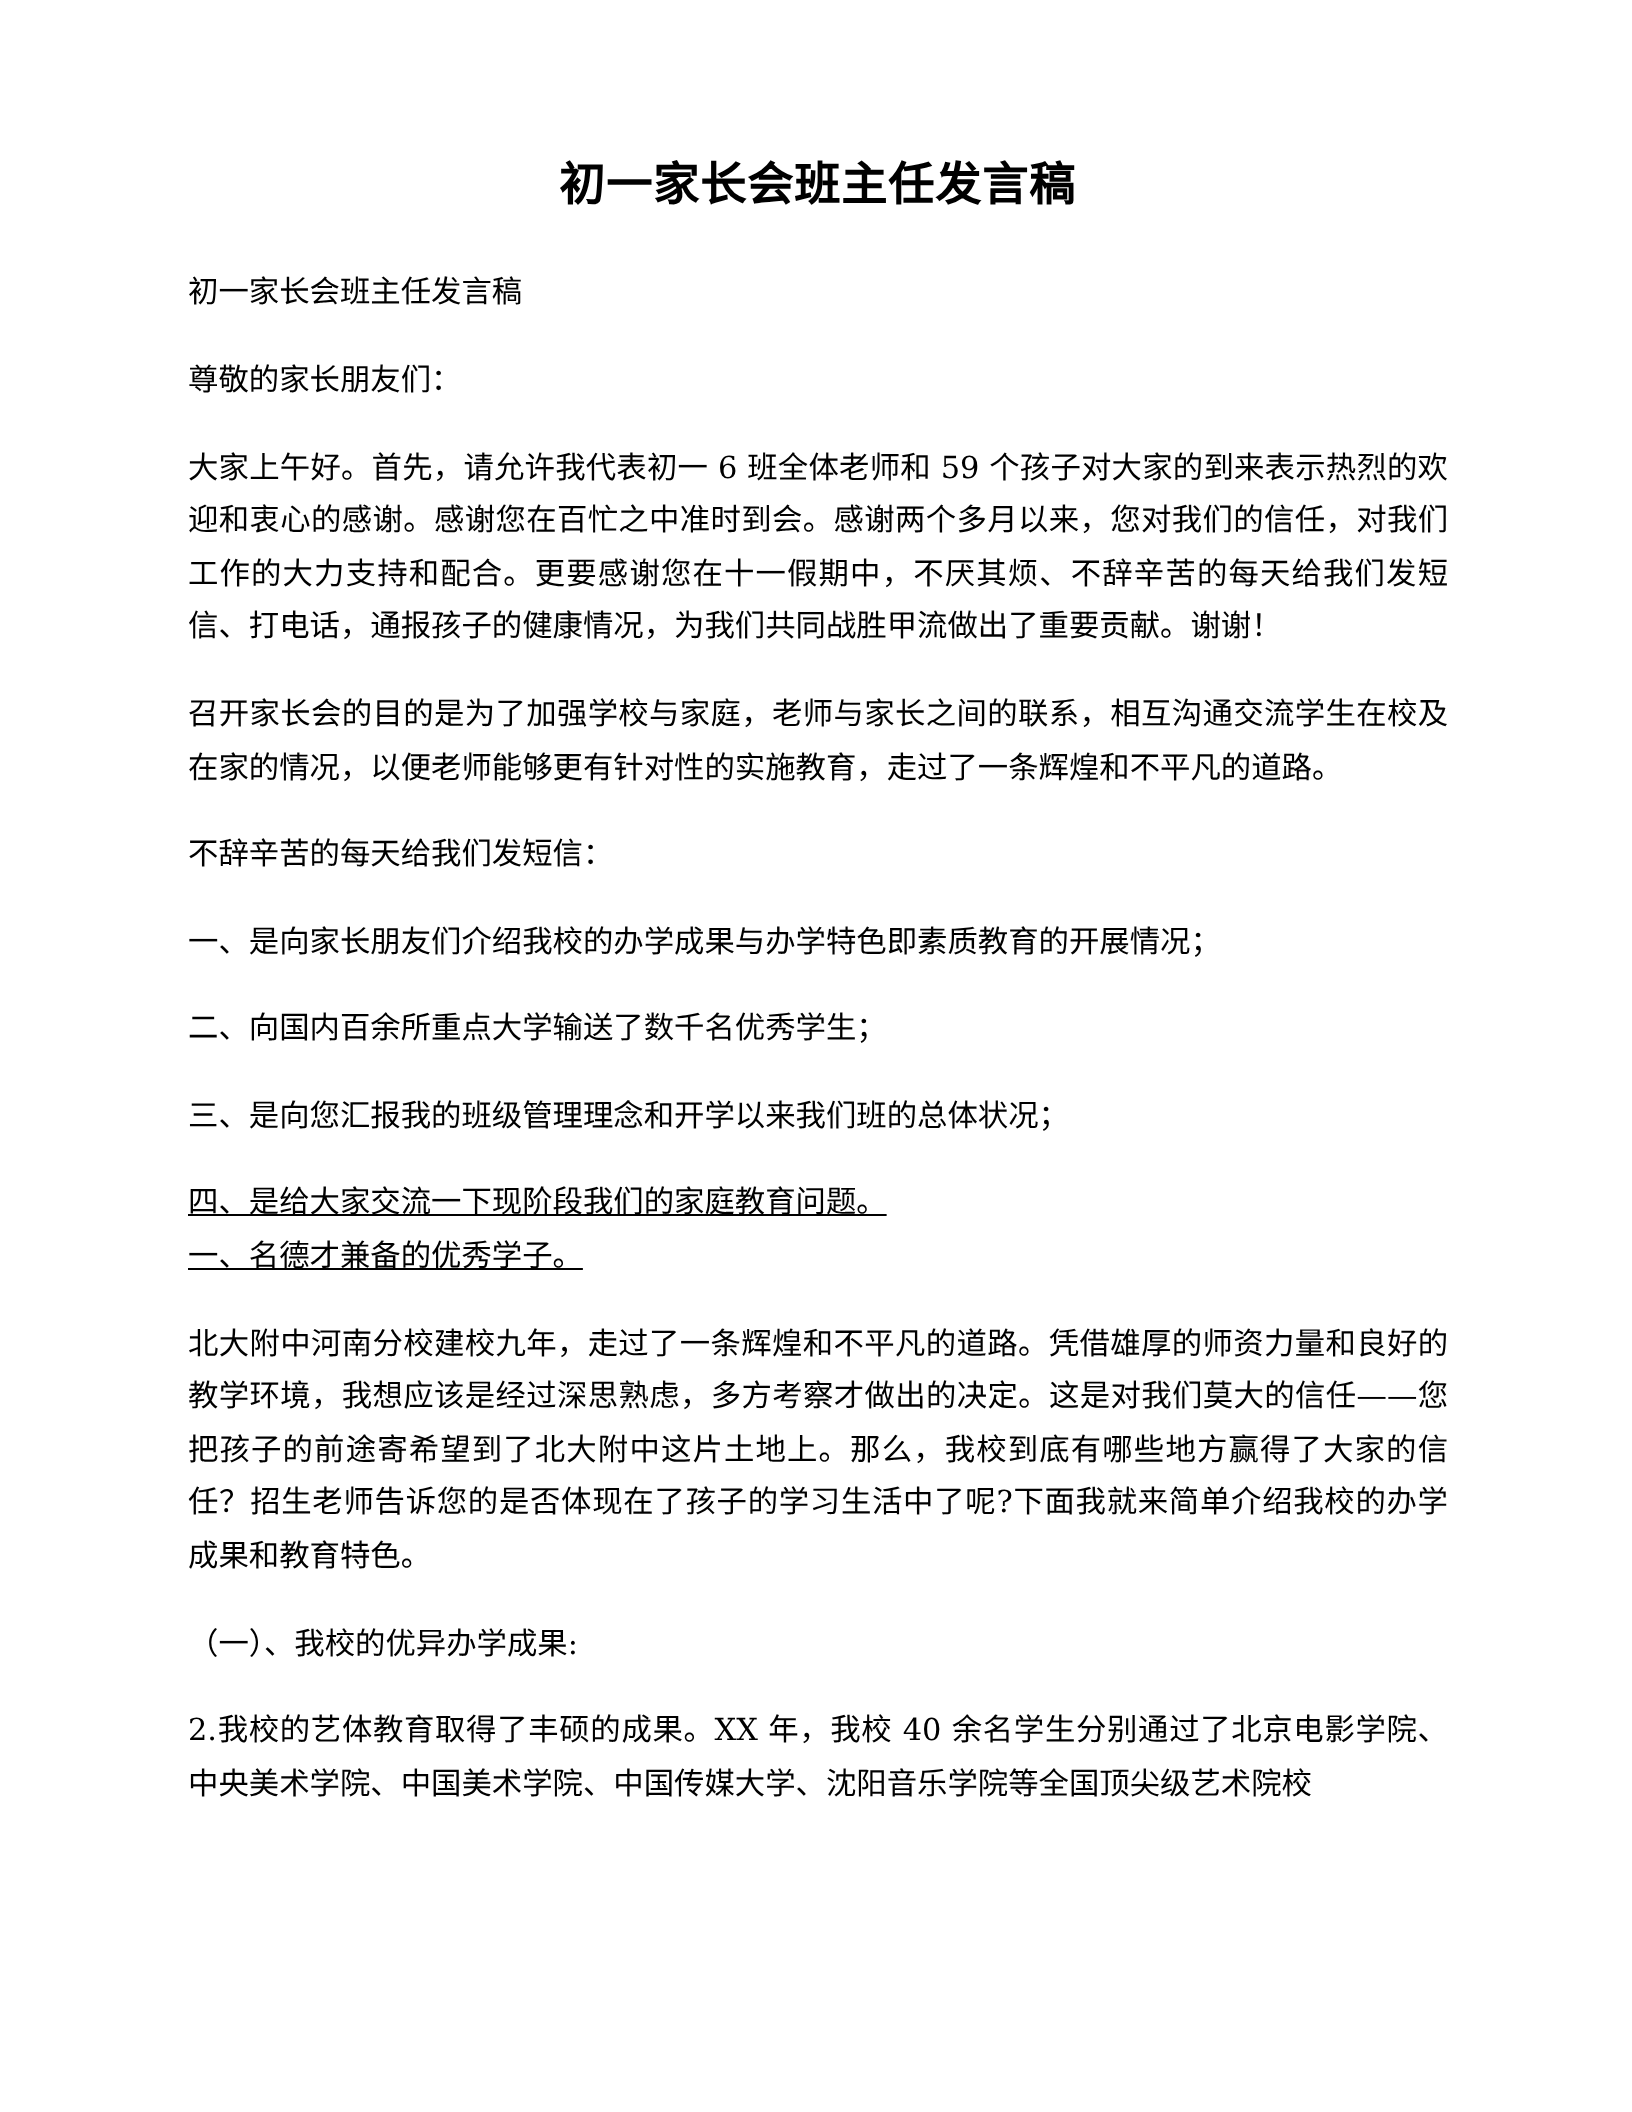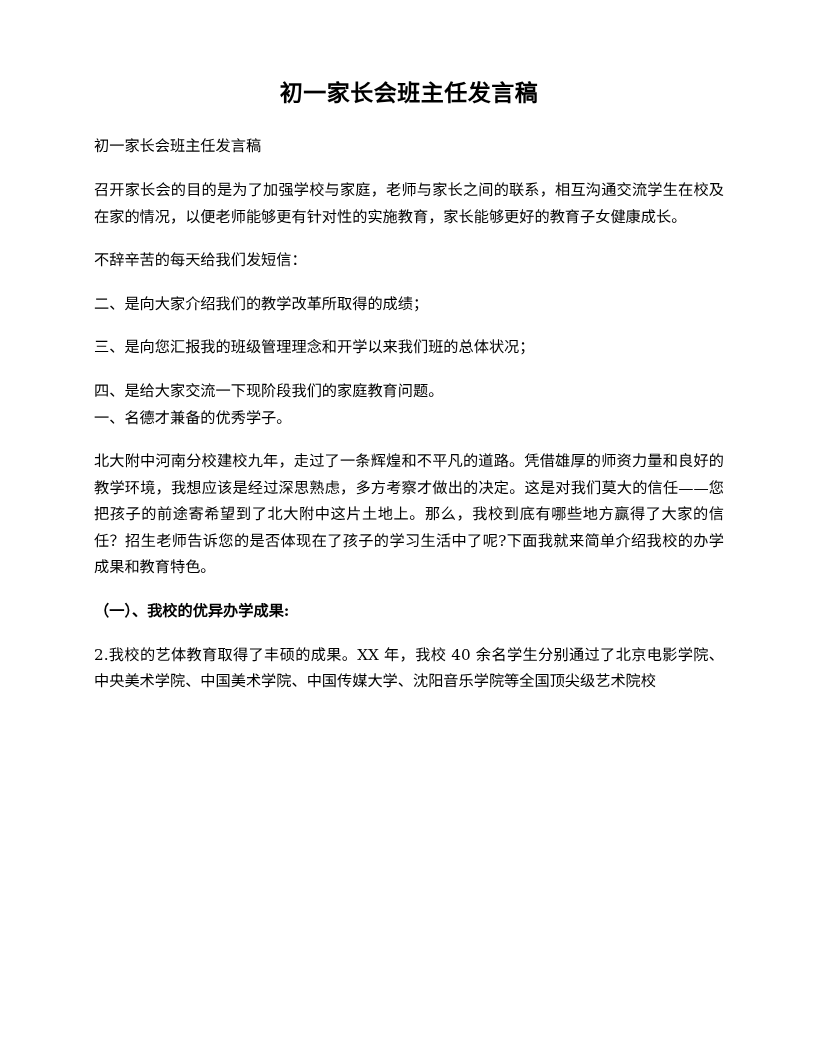--- a/index.html
+++ b/index.html
@@ -40,44 +40,48 @@
   }
   p.para {
     font-size: 15.2px;
     line-height: 26.6px;
     margin: 0 0 17px 0;
     text-align: justify;
     text-justify: inter-ideograph;
     word-break: break-all;
   }
   p.para.bold {
-    font-weight: bold;
+    font-weight: normal;
   }
   .lines span {
     display: block;
+    text-decoration: underline;
   }
 </style>
 </head>
 <body>
 
 <div class="page">
   <div class="content">
 
     <h1 class="doc-title">初一家长会班主任发言稿</h1>
 
     <p class="para">初一家长会班主任发言稿</p>
 
+    <p class="para">尊敬的家长朋友们：</p>
 
+    <p class="para">大家上午好。首先，请允许我代表初一 6 班全体老师和 59 个孩子对大家的到来表示热烈的欢迎和衷心的感谢。感谢您在百忙之中准时到会。感谢两个多月以来，您对我们的信任，对我们工作的大力支持和配合。更要感谢您在十一假期中，不厌其烦、不辞辛苦的每天给我们发短信、打电话，通报孩子的健康情况，为我们共同战胜甲流做出了重要贡献。谢谢！</p>
 
-    <p class="para">召开家长会的目的是为了加强学校与家庭，老师与家长之间的联系，相互沟通交流学生在校及在家的情况，以便老师能够更有针对性的实施教育，家长能够更好的教育子女健康成长。</p>
+    <p class="para">召开家长会的目的是为了加强学校与家庭，老师与家长之间的联系，相互沟通交流学生在校及在家的情况，以便老师能够更有针对性的实施教育，走过了一条辉煌和不平凡的道路。</p>
 
     <p class="para">不辞辛苦的每天给我们发短信：</p>
 
+    <p class="para">一、是向家长朋友们介绍我校的办学成果与办学特色即素质教育的开展情况；</p>
 
-    <p class="para">二、是向大家介绍我们的教学改革所取得的成绩；</p>
+    <p class="para">二、向国内百余所重点大学输送了数千名优秀学生；</p>
 
     <p class="para">三、是向您汇报我的班级管理理念和开学以来我们班的总体状况；</p>
 
     <p class="para lines">
       <span>四、是给大家交流一下现阶段我们的家庭教育问题。</span>
       <span>一、名德才兼备的优秀学子。</span>
     </p>
 
     <p class="para">北大附中河南分校建校九年，走过了一条辉煌和不平凡的道路。凭借雄厚的师资力量和良好的教学环境，我想应该是经过深思熟虑，多方考察才做出的决定。这是对我们莫大的信任——您把孩子的前途寄希望到了北大附中这片土地上。那么，我校到底有哪些地方赢得了大家的信任？招生老师告诉您的是否体现在了孩子的学习生活中了呢?下面我就来简单介绍我校的办学成果和教育特色。</p>
 

